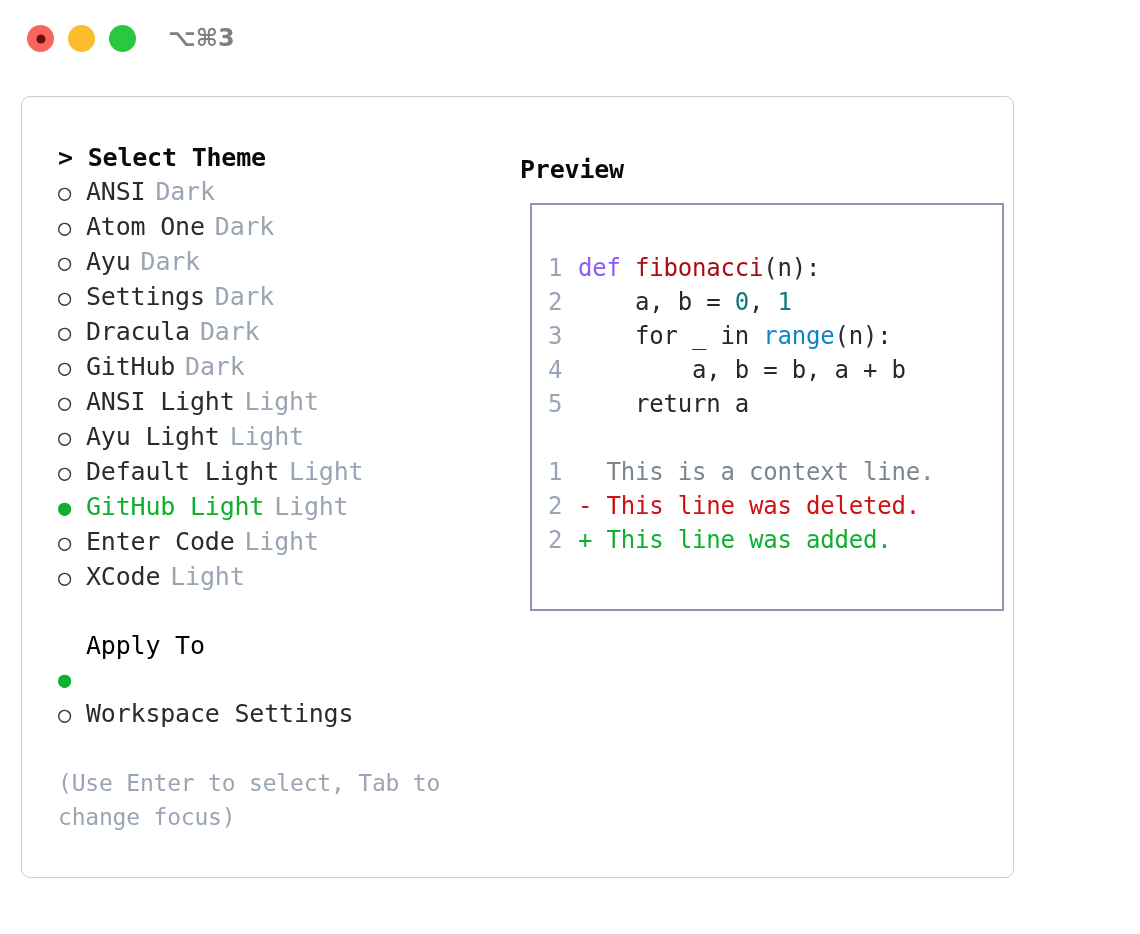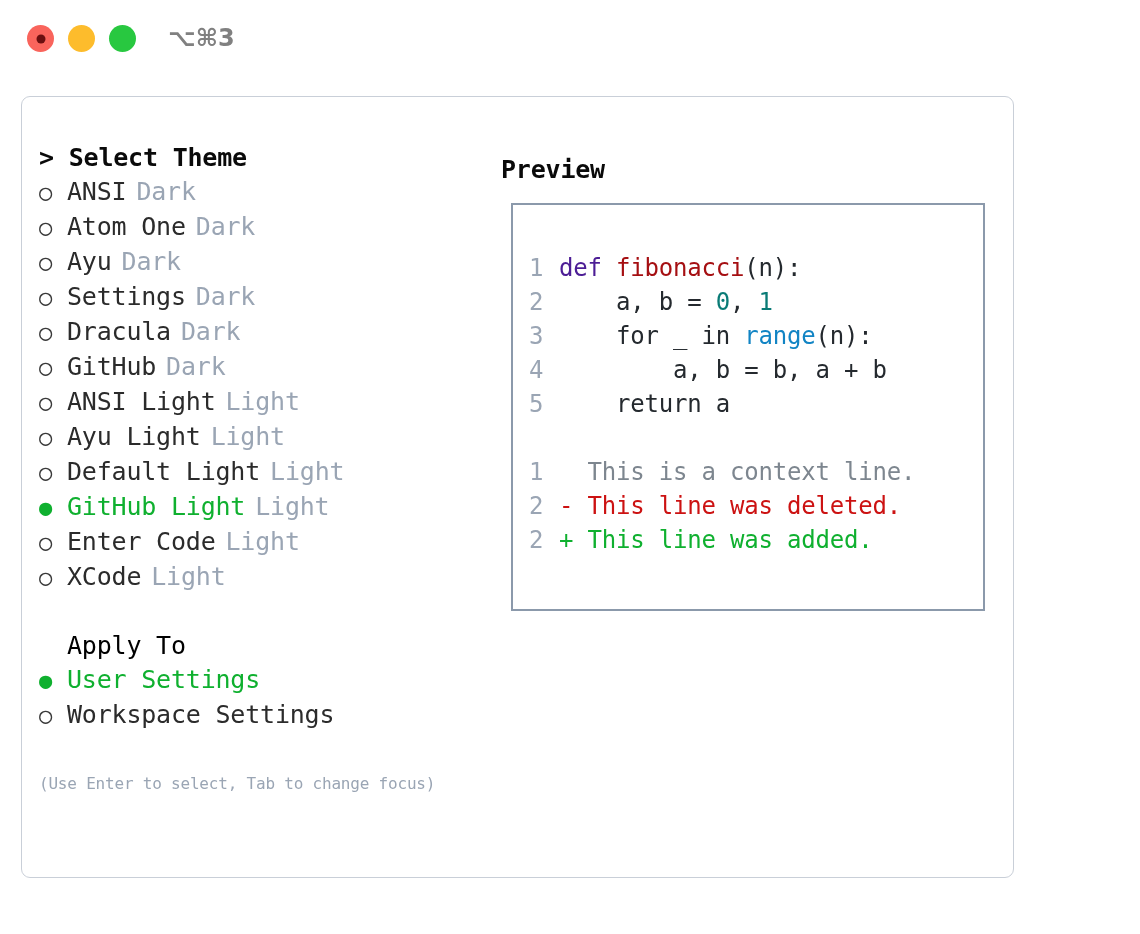--- a/index.html
+++ b/index.html
@@ -74,20 +74,21 @@
   .panel {
     position: absolute;
     left: 21px;
     top: 96px;
     width: 993px;
     height: 782px;
     border: 1px solid #c9cfd8;
     border-radius: 9px;
     box-sizing: border-box;
     background: #ffffff;
+    padding-left: 19px;
   }
 
   .panel-inner {
     position: relative;
     width: 100%;
     height: 100%;
   }
 
   
   .left-col {
@@ -135,21 +136,21 @@
     font-size: 25px;
     line-height: 34px;
     color: #000000;
     padding-left: 28px;
     white-space: pre;
     letter-spacing: -0.2px;
   }
 
   .hint {
     margin-top: 34px;
-    font-size: 16px;
+    font-size: 23px;
     line-height: 34px;
     color: #9aa5b4;
     width: 410px;
     white-space: pre-wrap;
     letter-spacing: -0.2px;
   }
 
   
   .right-col {
     position: absolute;
@@ -185,21 +186,21 @@
   }
   .ln {
     display: inline-block;
     width: 30px;
     flex: 0 0 30px;
     color: #9aa5b4;
     text-align: left;
   }
   .code-text { color: #24292e; }
 
-  .tok-def   { color: #4c1d95; }
+  .tok-def   { color: #8b5cf6; }
   .tok-fn    { color: #a50f12; }
   .tok-num   { color: #0a7b76; }
   .tok-call  { color: #1184c4; }
   .tok-plain { color: #24292e; }
 
   .diff-ctx { color: #7d868f; }
   .diff-del { color: #cc1212; }
   .diff-add { color: #0fb02f; text-align: center; }
 
   .blank-line { height: 34px; }
@@ -238,21 +239,21 @@
             <div class="opt-row selected"><span class="bullet sel">●</span><span class="opt-label">GitHub Light</span><span class="opt-tag">Light</span></div>
             <div class="opt-row"><span class="bullet">○</span><span class="opt-label">Enter Code</span><span class="opt-tag">Light</span></div>
             <div class="opt-row"><span class="bullet">○</span><span class="opt-label">XCode</span><span class="opt-tag">Light</span></div>
           </div>
 
         <div class="section-gap"></div>
 
         <div class="subheader">Apply To</div>
 
         <div id="apply-items">
-            <div class="opt-row selected"><span class="bullet sel">●</span><span class="opt-label">User Settings</span></div>
+            <div class="opt-row selected"><span class="bullet sel">●</span></div>
             <div class="opt-row"><span class="bullet">○</span><span class="opt-label">Workspace Settings</span></div>
           </div>
 
         <div class="hint">(Use Enter to select, Tab to change focus)</div>
       </div>
 
       <div class="right-col">
         <div class="preview-header">Preview</div>
       </div>
 

